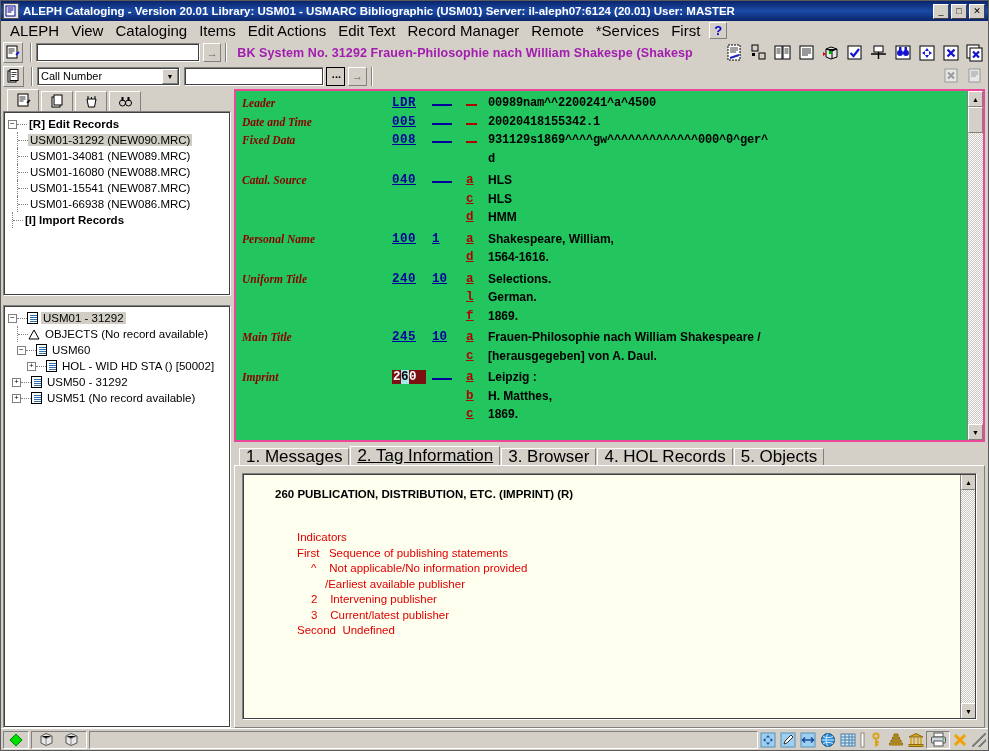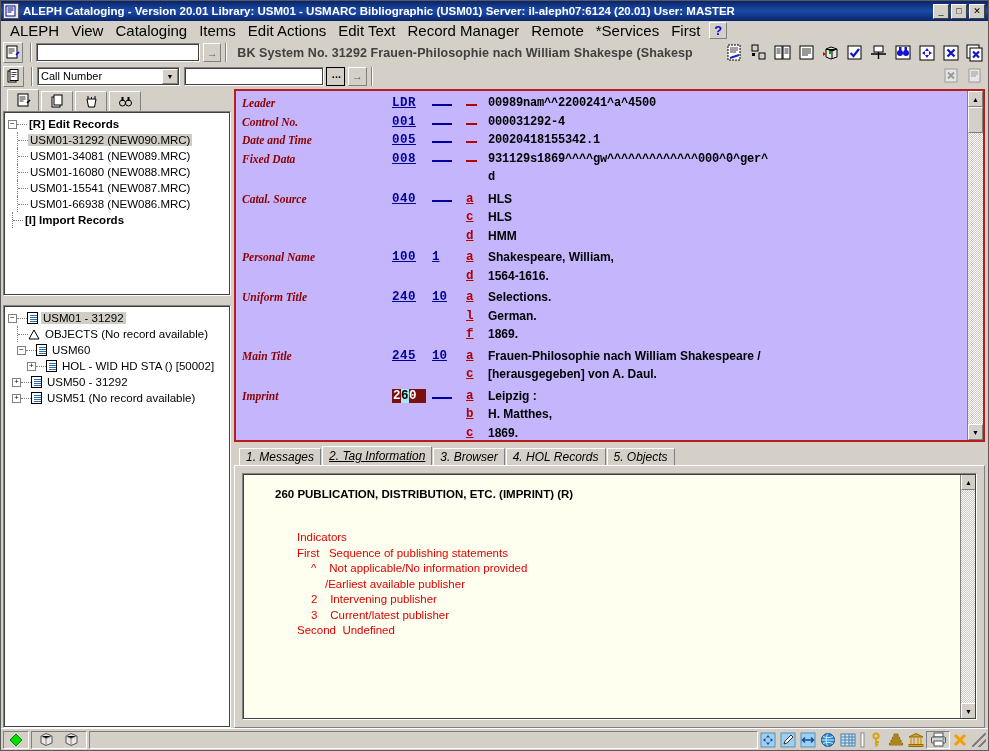--- a/index.html
+++ b/index.html
@@ -128,21 +128,21 @@
     background: #d4d0c8;
     border-top: 1px solid #ffffff;
     border-left: 1px solid #ffffff;
     border-right: 1px solid #808080;
     border-bottom: 1px solid #808080;
     display: flex; align-items: center; justify-content: center;
     color: #606060; font-size: 11px;
     margin-left: 3px;
   }
   .bkline {
-    color: #404040;
+    color: #a21caf;
     font-weight: bold;
     font-size: 12.5px;
     margin-left: 6px;
     white-space: nowrap;
     overflow: hidden;
     letter-spacing: 0.1px;
   }
   .combo {
     height: 19px;
     background: #fff;
@@ -284,22 +284,22 @@
   
   .rightcol {
     flex: 1 1 auto;
     display: flex; flex-direction: column;
     min-width: 0;
     padding-right: 1px;
   }
   .marc-pane {
     height: 353px;
     flex: 0 0 353px;
-    background: #c4b5fd;
-    border: 2px solid #b91c1c;
+    background: #22c55e;
+    border: 2px solid #ec4899;
     position: relative;
     overflow: hidden;
     display: flex;
   }
   .marc-scroll {
     flex: 1 1 auto;
     overflow: hidden;
     padding: 3px 0 0 6px;
     position: relative;
   }
@@ -414,24 +414,23 @@
     flex: 0 0 19px;
   }
   .ptab {
     height: 17px;
     padding: 0 6px;
     background: #d4d0c8;
     border-top: 1px solid #ffffff;
     border-left: 1px solid #ffffff;
     border-right: 1px solid #808080;
     display: flex; align-items: center;
-    font-size: 12px;
+    font-size: 17px;
     margin-right: 1px;
     color: #000;
-    font-style: italic;
   }
   .ptab.active {
     height: 19px;
     font-weight: normal;
     text-decoration: underline;
     border-right: 1px solid #808080;
   }
   .tagpane {
     flex: 1 1 auto;
     background: #d4d0c8;
@@ -807,27 +806,20 @@
         <div class="marc-scroll">
 
           <div class="marc-row">
             <span class="m-label">Leader</span>
             <span class="m-tag">LDR</span>
             <span class="m-ind"><span class="blank"></span></span>
             <span class="m-sub"><span class="dash"></span></span>
             <span class="m-val">00989nam^^2200241^a^4500</span>
           </div>
 
-          <div class="marc-row">
-            <span class="m-label">Control No.</span>
-            <span class="m-tag">001</span>
-            <span class="m-ind"><span class="blank"></span></span>
-            <span class="m-sub"><span class="dash"></span></span>
-            <span class="m-val">000031292-4</span>
-          </div>
 
           <div class="marc-row">
             <span class="m-label">Date and Time</span>
             <span class="m-tag">005</span>
             <span class="m-ind"><span class="blank"></span></span>
             <span class="m-sub"><span class="dash"></span></span>
             <span class="m-val">20020418155342.1</span>
           </div>
 
           <div class="marc-row">

